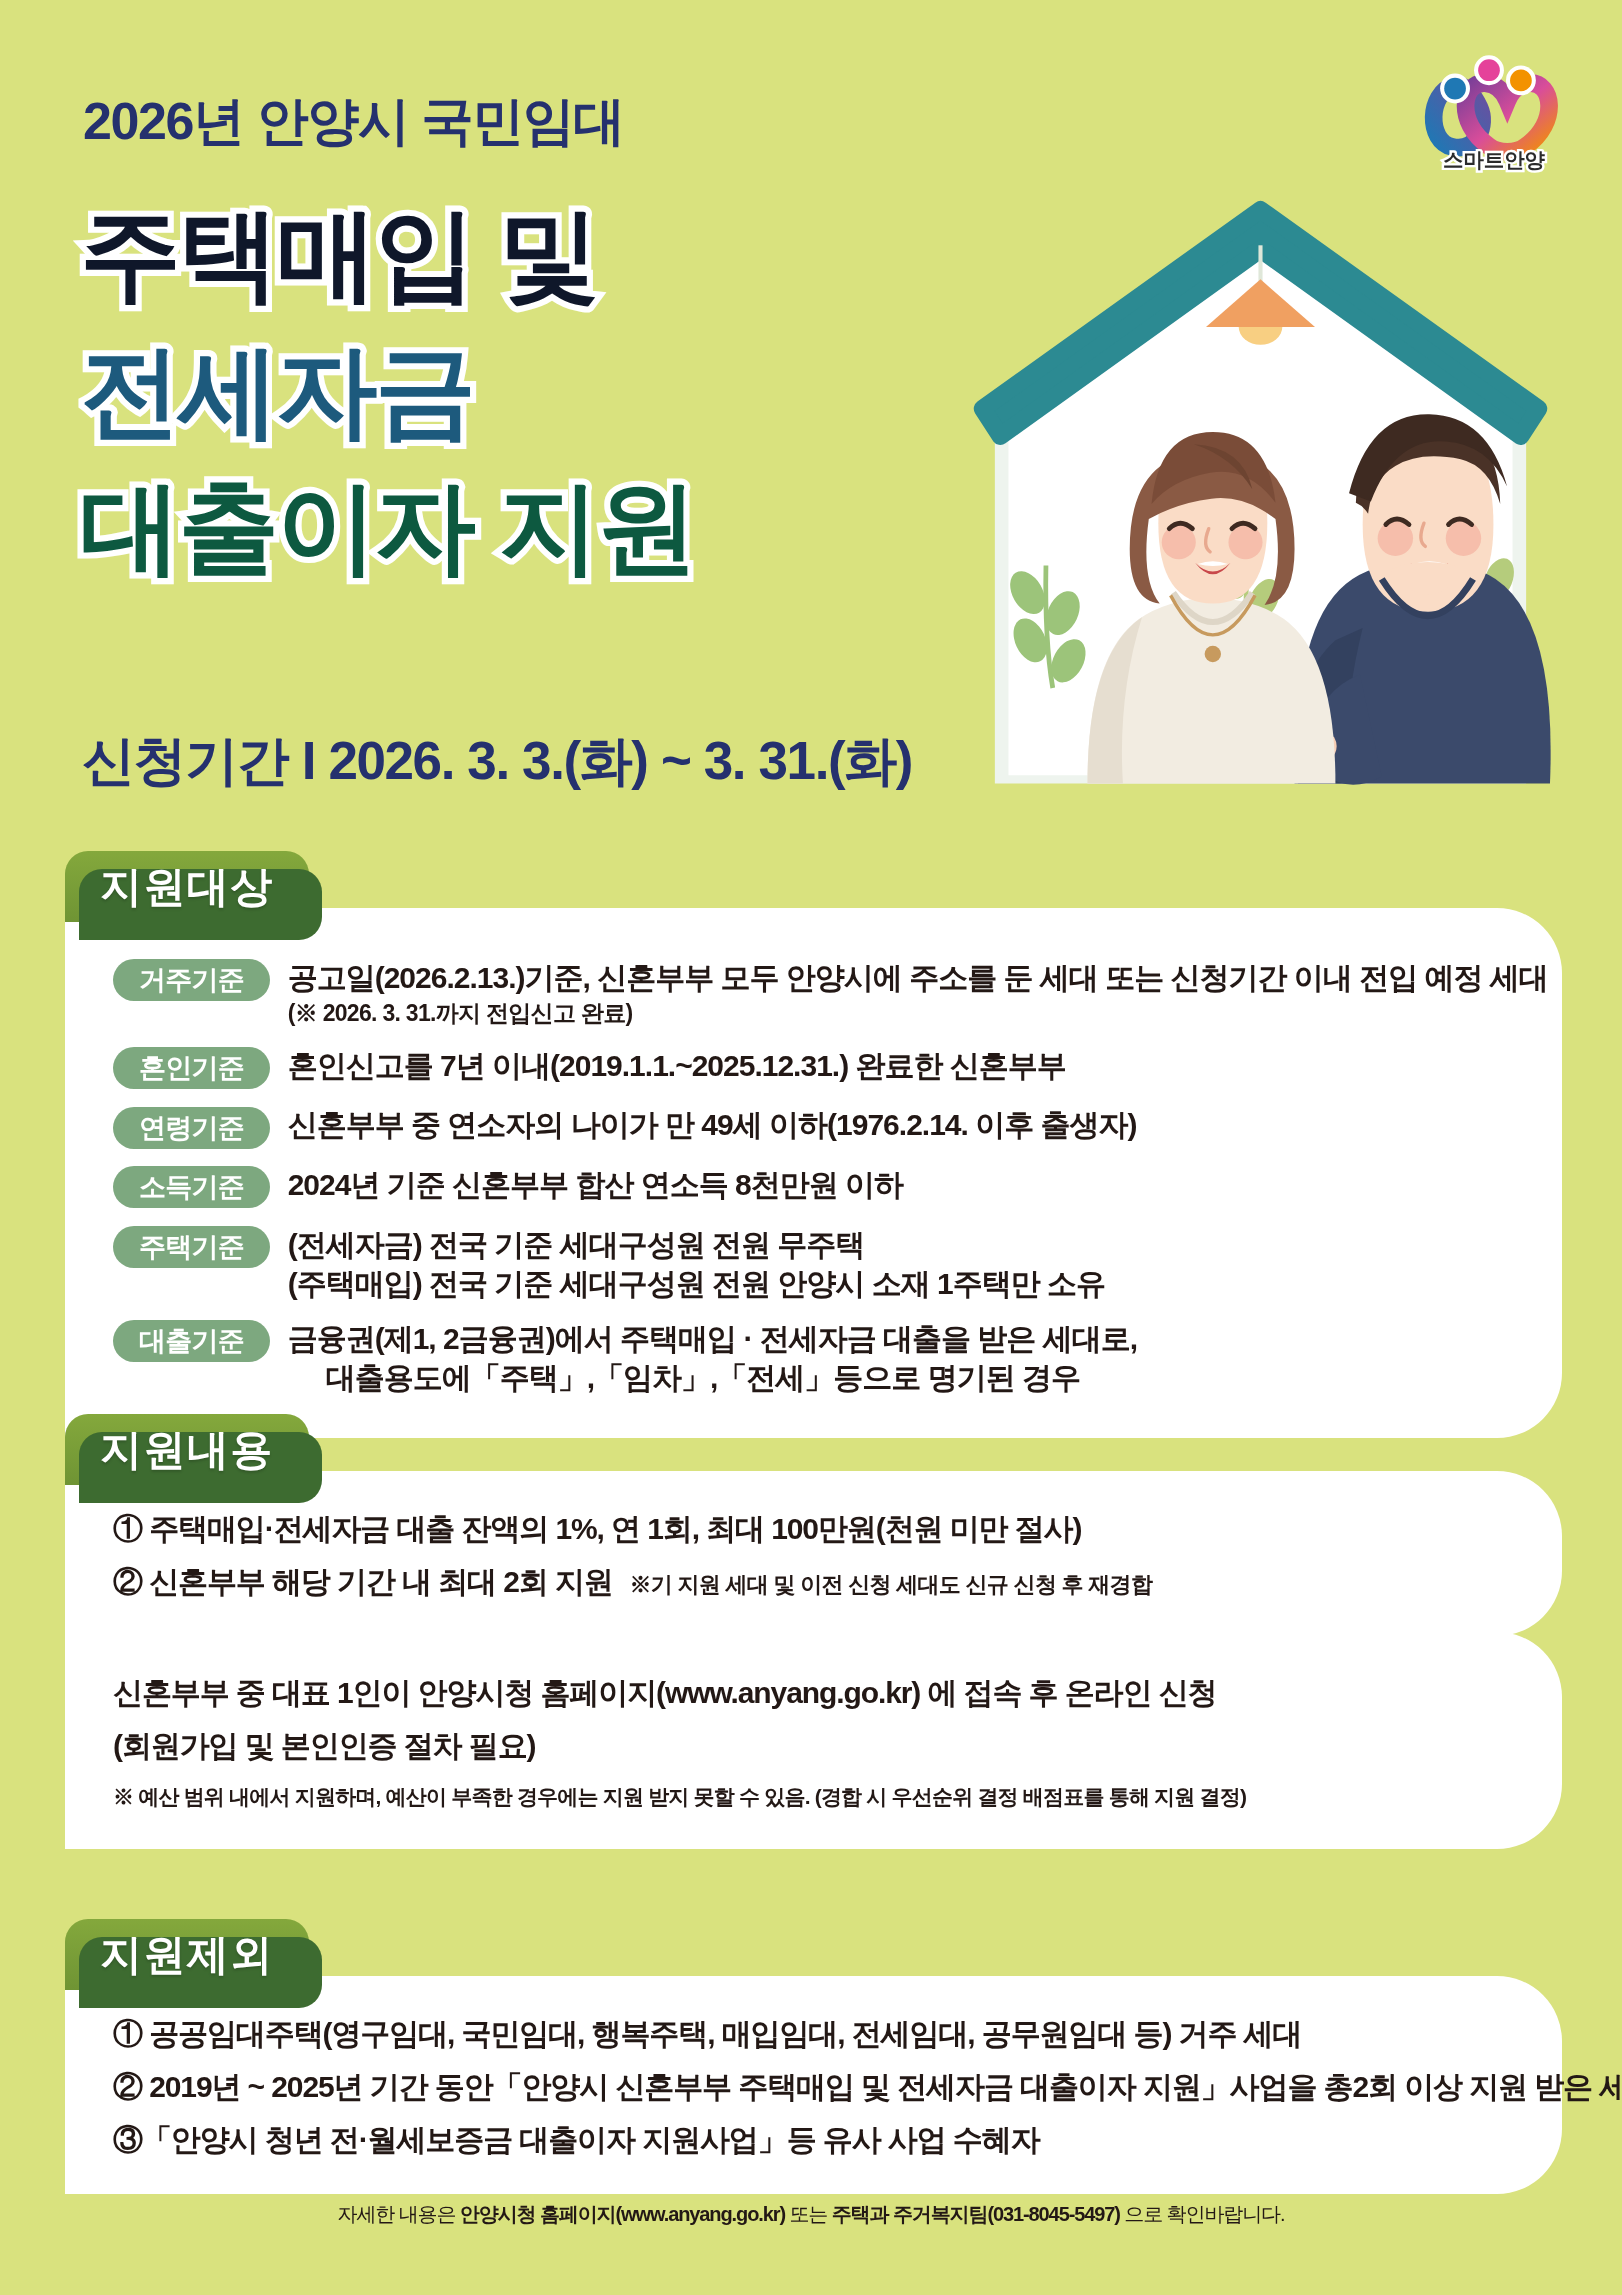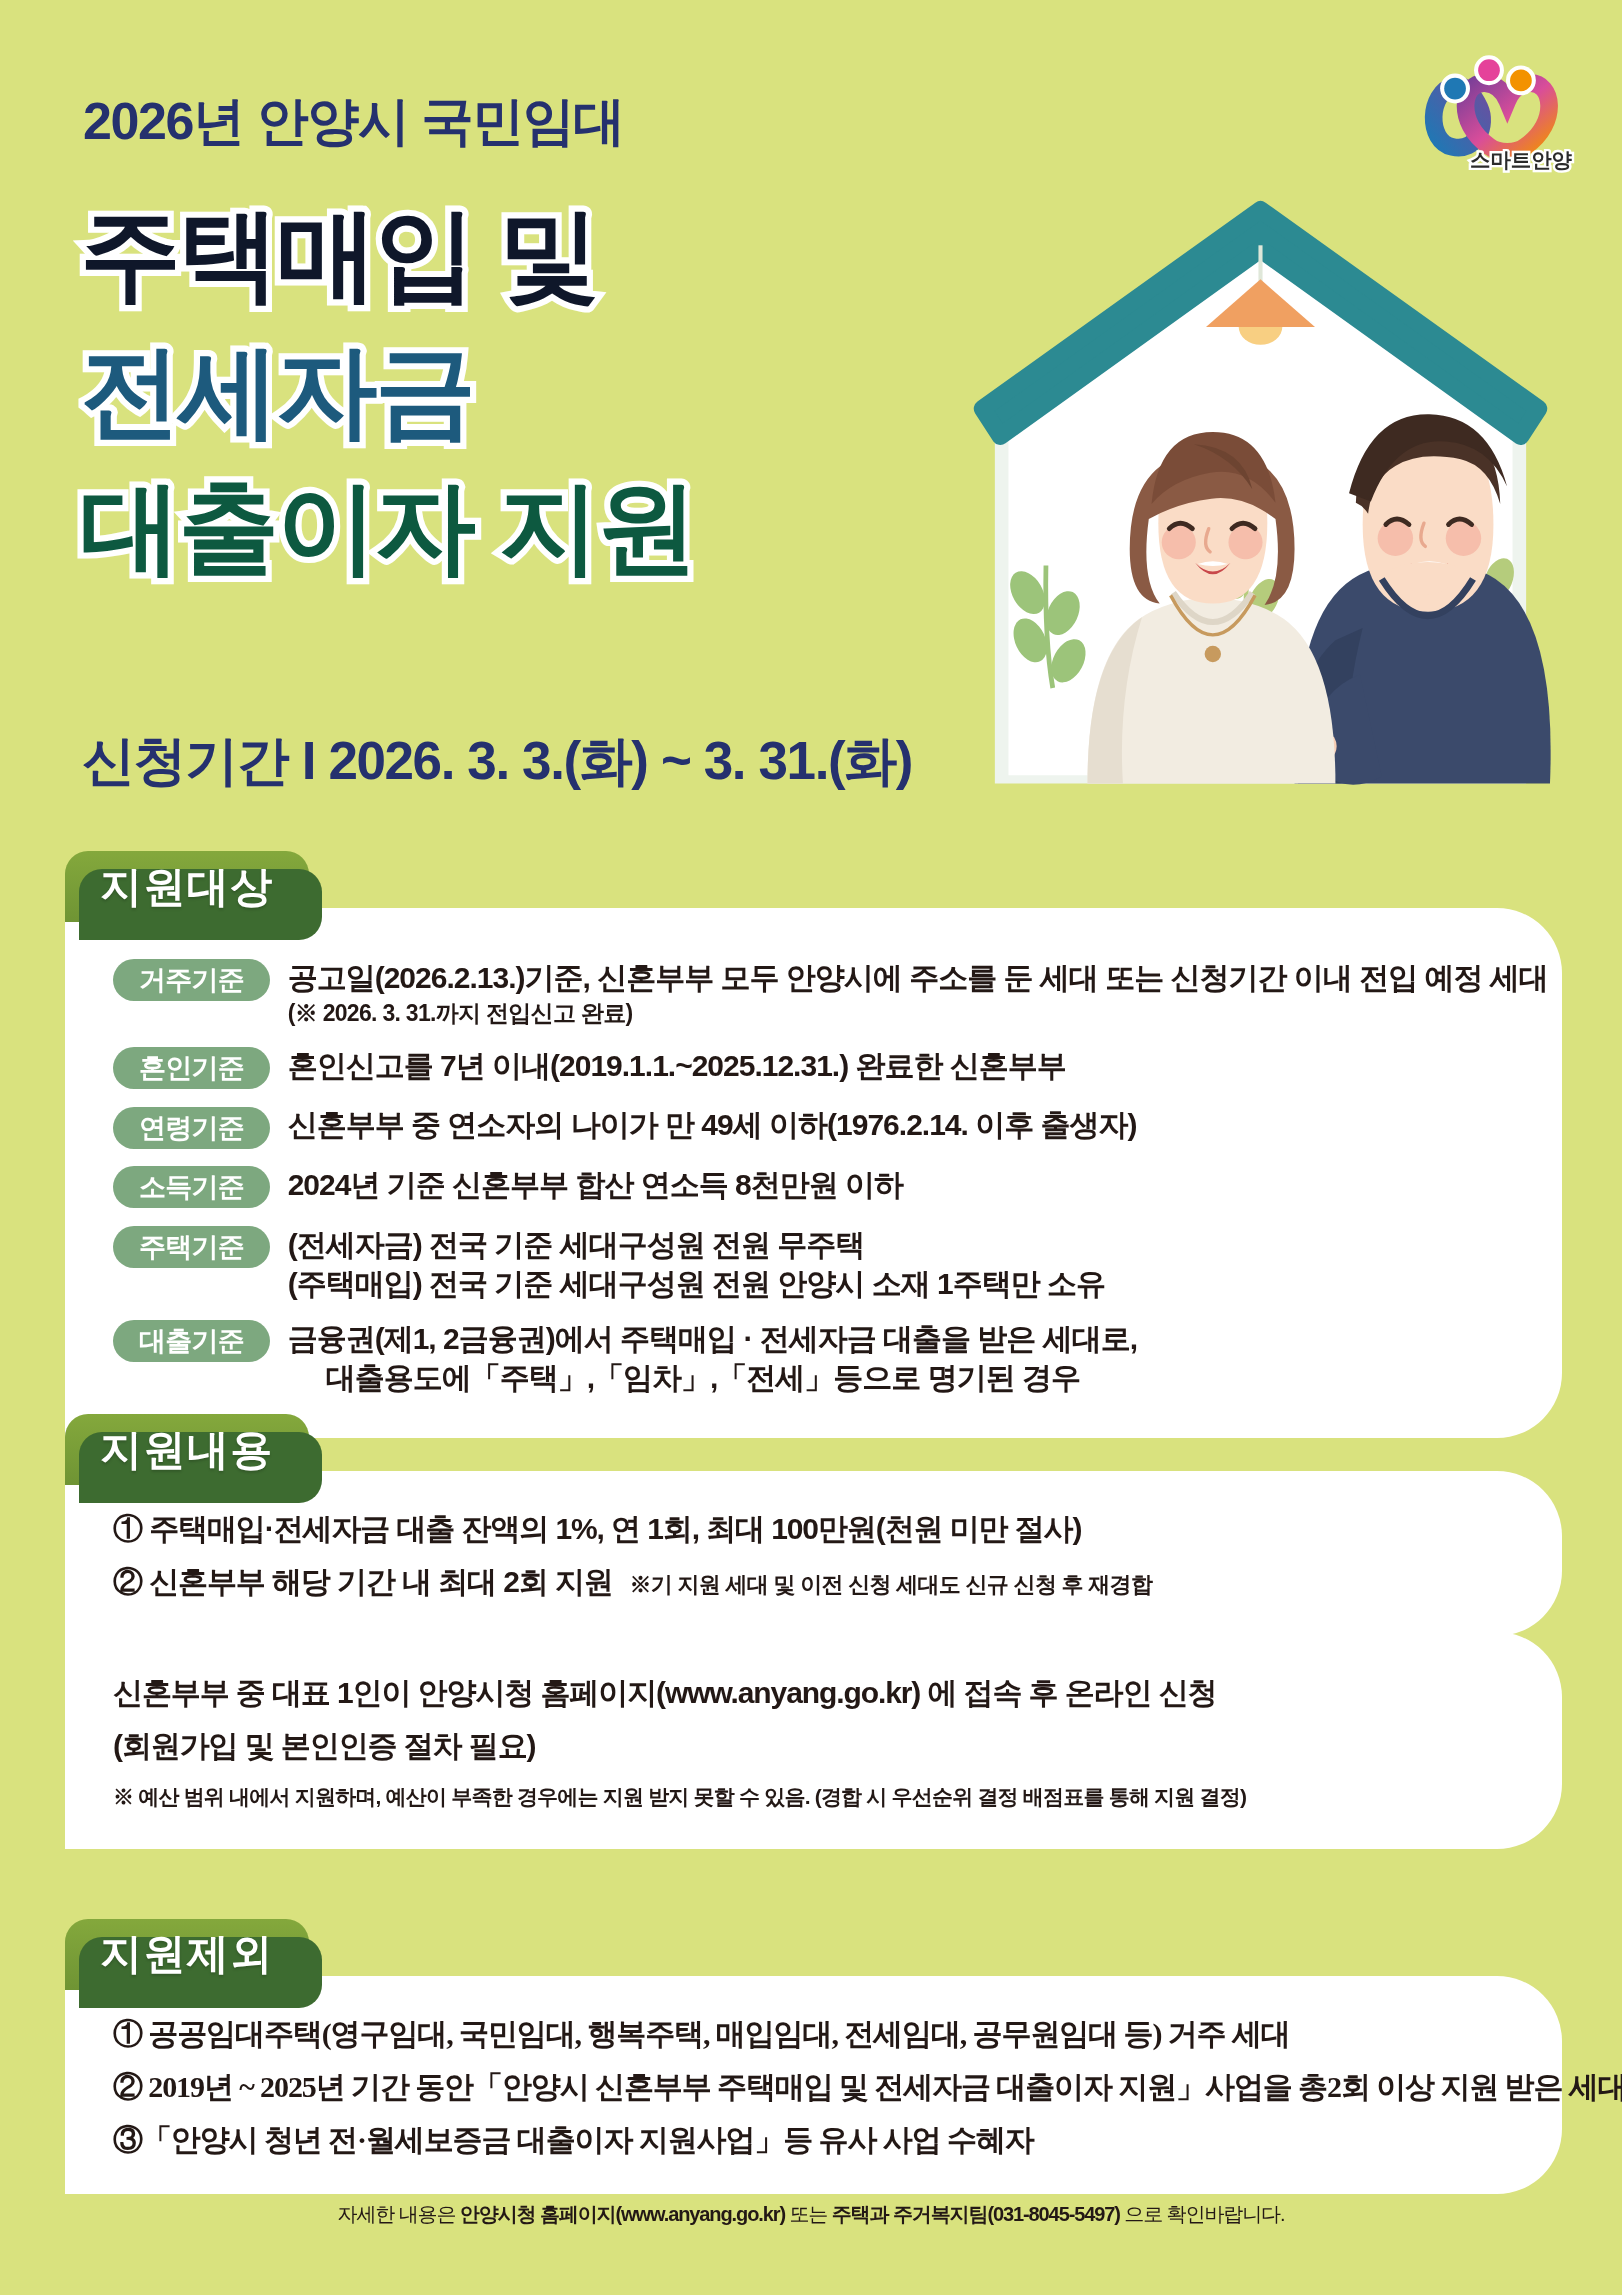--- a/index.html
+++ b/index.html
@@ -33,21 +33,21 @@
   .bigtitle.l3 { top:477px; color:#0d5940; }
 
   .period {
     position:absolute; left:82px; top:726px;
     font-size:53px; font-weight:bold; color:#25316e;
     letter-spacing:-1.4px; white-space:nowrap;
   }
 
   
   #logo { position:absolute; left:1414px; top:41px; width:150px; height:129px; }
-  #logo .cap { position:absolute; left:29px; bottom:-4.1px; width:129px; text-align:right;
+  #logo .cap { position:absolute; left:29px; bottom:-4.1px; width:129px; text-align:left;
     font-size:20.4px; font-weight:bold; color:#2b2b2b;
     -webkit-text-stroke:4.8px #ffffff; paint-order:stroke fill; white-space:nowrap; }
 
   
   #illo { position:absolute; left:954px; top:184px; width:613px; height:613px; }
 
   
   .section { position:absolute; left:65px; width:1497px; }
 
   .tab {
@@ -344,21 +344,21 @@
   </div>
 
   <div class="section" style="top:1646px;">
     <div class="card" style="padding:41px 41px 38px 48px;">
       <div class="line">신혼부부 중 대표 1인이 안양시청 홈페이지(www.anyang.go.kr) 에 접속 후 온라인 신청</div>
       <div class="line">(회원가입 및 본인인증 절차 필요)</div>
       <div class="note">※ 예산 범위 내에서 지원하며, 예산이 부족한 경우에는 지원 받지 못할 수 있음. (경합 시 우선순위 결정 배점표를 통해 지원 결정)</div>
     </div>
   </div>
 
-  <div class="section" style="top:1919px;font-family:Liberation Serif, serif;">
+  <div class="section" style="top:1919px;">
     <div class="tab">
       <span class="tab-label">지원제외</span>
     </div>
     <div class="card" style="padding:38px 41px 35px 48px;">
       <div class="line">① 공공임대주택(영구임대, 국민임대, 행복주택, 매입임대, 전세임대, 공무원임대 등) 거주 세대</div>
       <div class="line">② 2019년 ~ 2025년 기간 동안「안양시 신혼부부 주택매입 및 전세자금 대출이자 지원」사업을 총2회 이상 지원 받은 세대</div>
       <div class="line">③「안양시 청년 전·월세보증금 대출이자 지원사업」등 유사 사업 수혜자</div>
     </div>
   </div>
 

